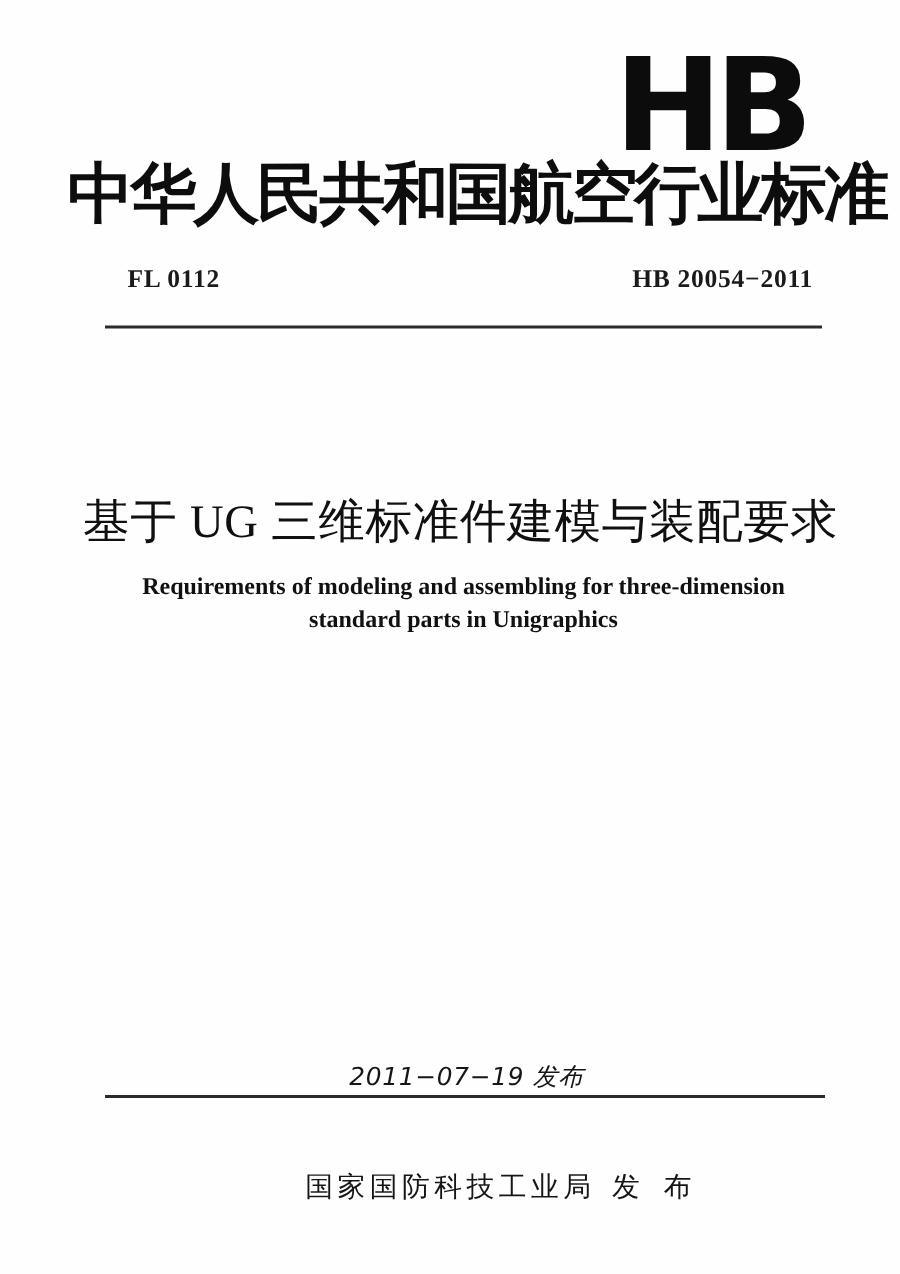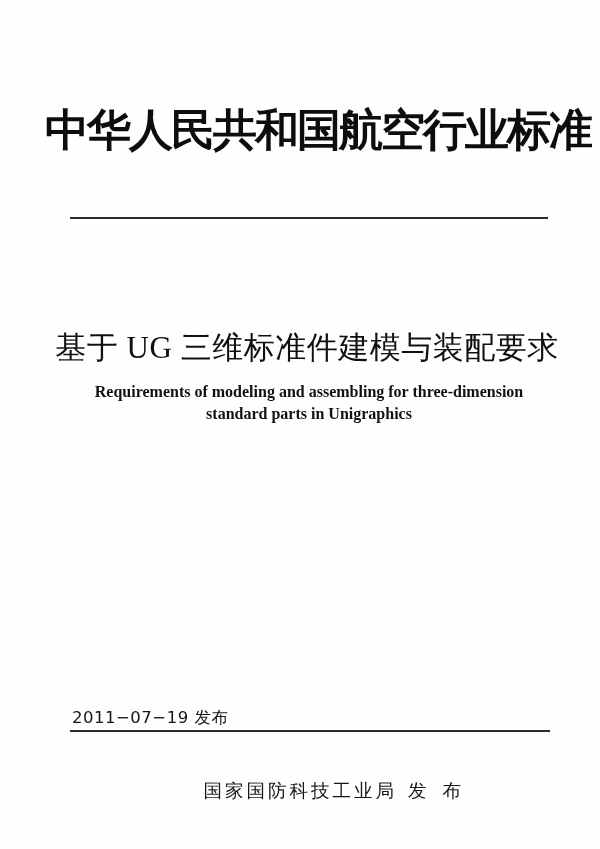--- a/index.html
+++ b/index.html
@@ -87,27 +87,28 @@
     font-size: 16px;
     line-height: 22px;
     color: #111111;
   }
   .dates-row {
     position: absolute;
     top: 707px;
     left: 72px;
     right: 50px;
     display: flex;
-    justify-content: flex-start;
+    justify-content: center;
     align-items: baseline;
     font-family: "DejaVu Sans", sans-serif;
     font-size: 16.5px;
     letter-spacing: 0.5px;
     color: #161616;
     white-space: pre;
+    font-style: italic;
   }
   .dates-row .implement { position: relative; top: 3px; }
   .publisher {
     position: absolute;
     top: 757px;
     left: 17px;
     width: 100%;
     text-align: center;
     font-family: "DejaVu Sans", sans-serif;
     font-size: 18.5px;
@@ -119,23 +120,28 @@
     margin-left: 11px;
     letter-spacing: 5px;
     white-space: pre;
   }
 </style>
 </head>
 <body>
 
 <div class="page">
 
+  <div class="hb-logo">HB</div>
 
   <div class="header-title">中华人民共和国航空行业标准</div>
 
+  <div class="ref-row">
+    <span>FL 0112</span>
+    <span>HB 20054−2011</span>
+  </div>
 
   <hr class="rule rule-top">
 
   <div class="title-cn">基于 UG 三维标准件建模与装配要求</div>
 
   <div class="title-en">
     <div>Requirements of modeling and assembling for three-dimension</div>
     <div>standard parts in Unigraphics</div>
   </div>
 

